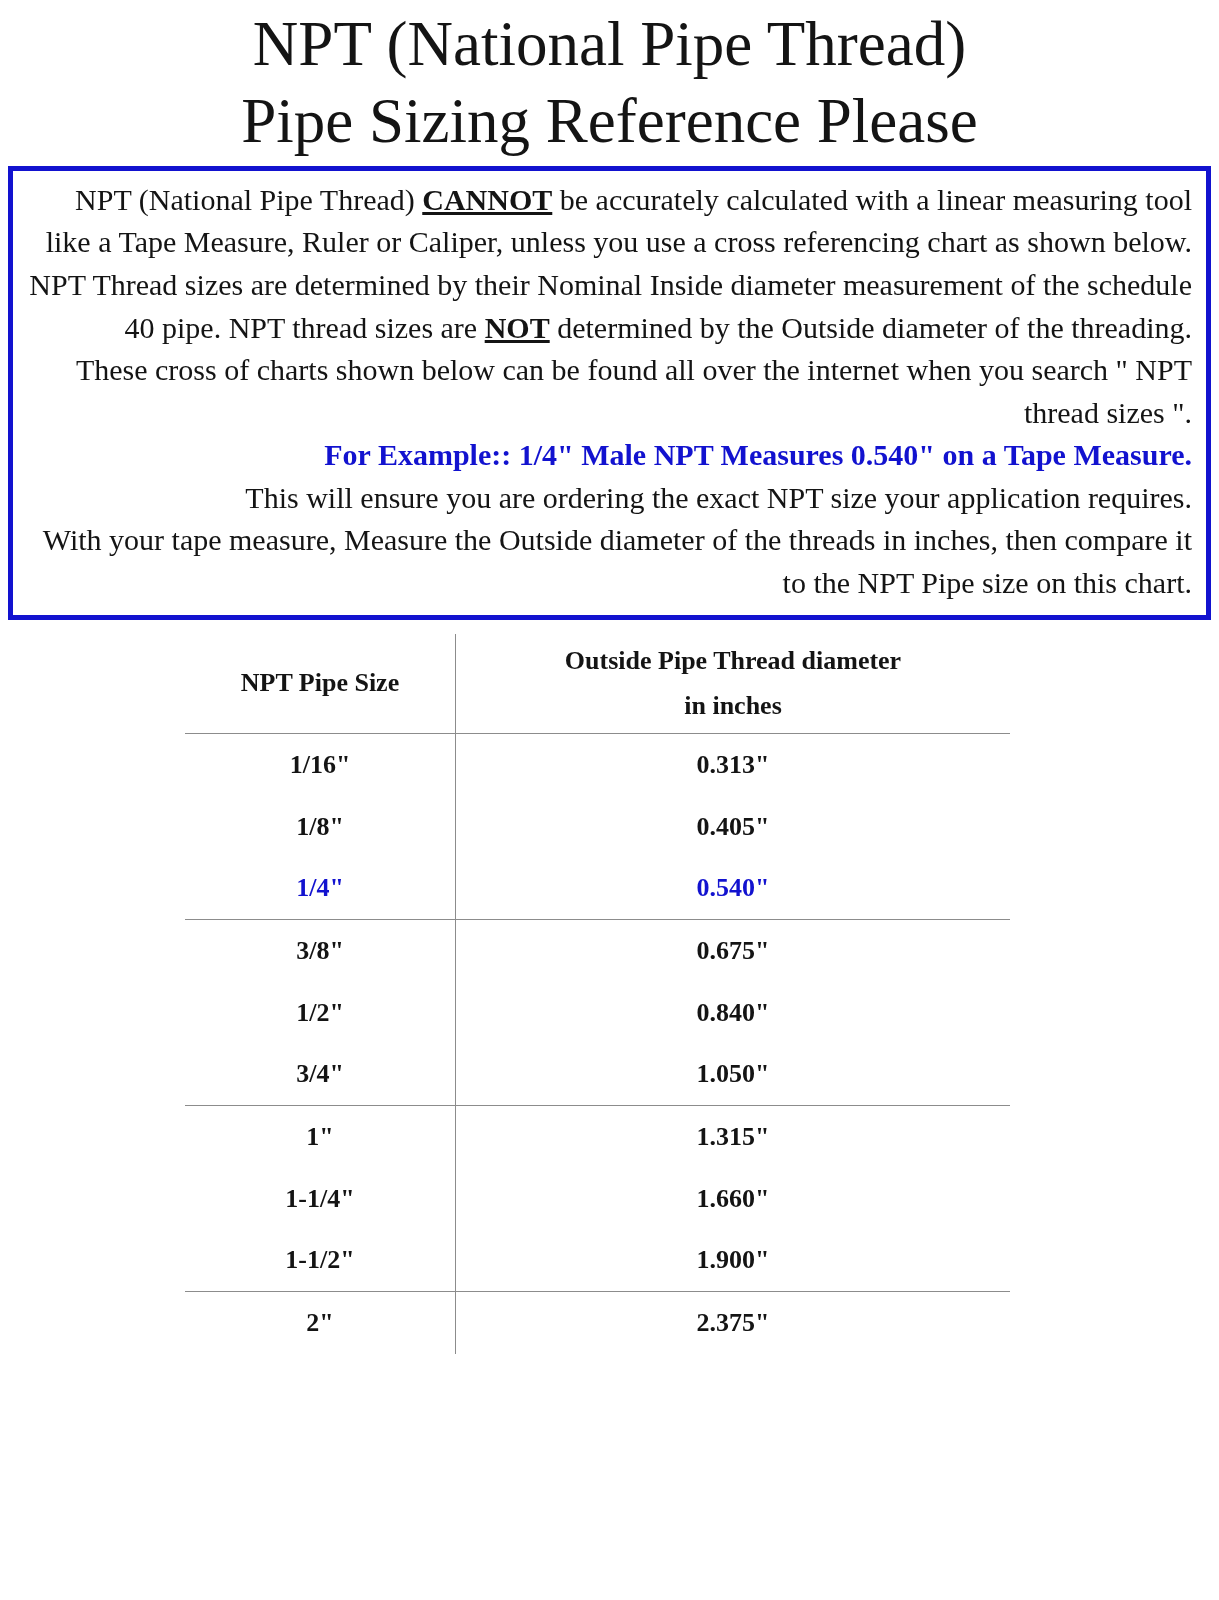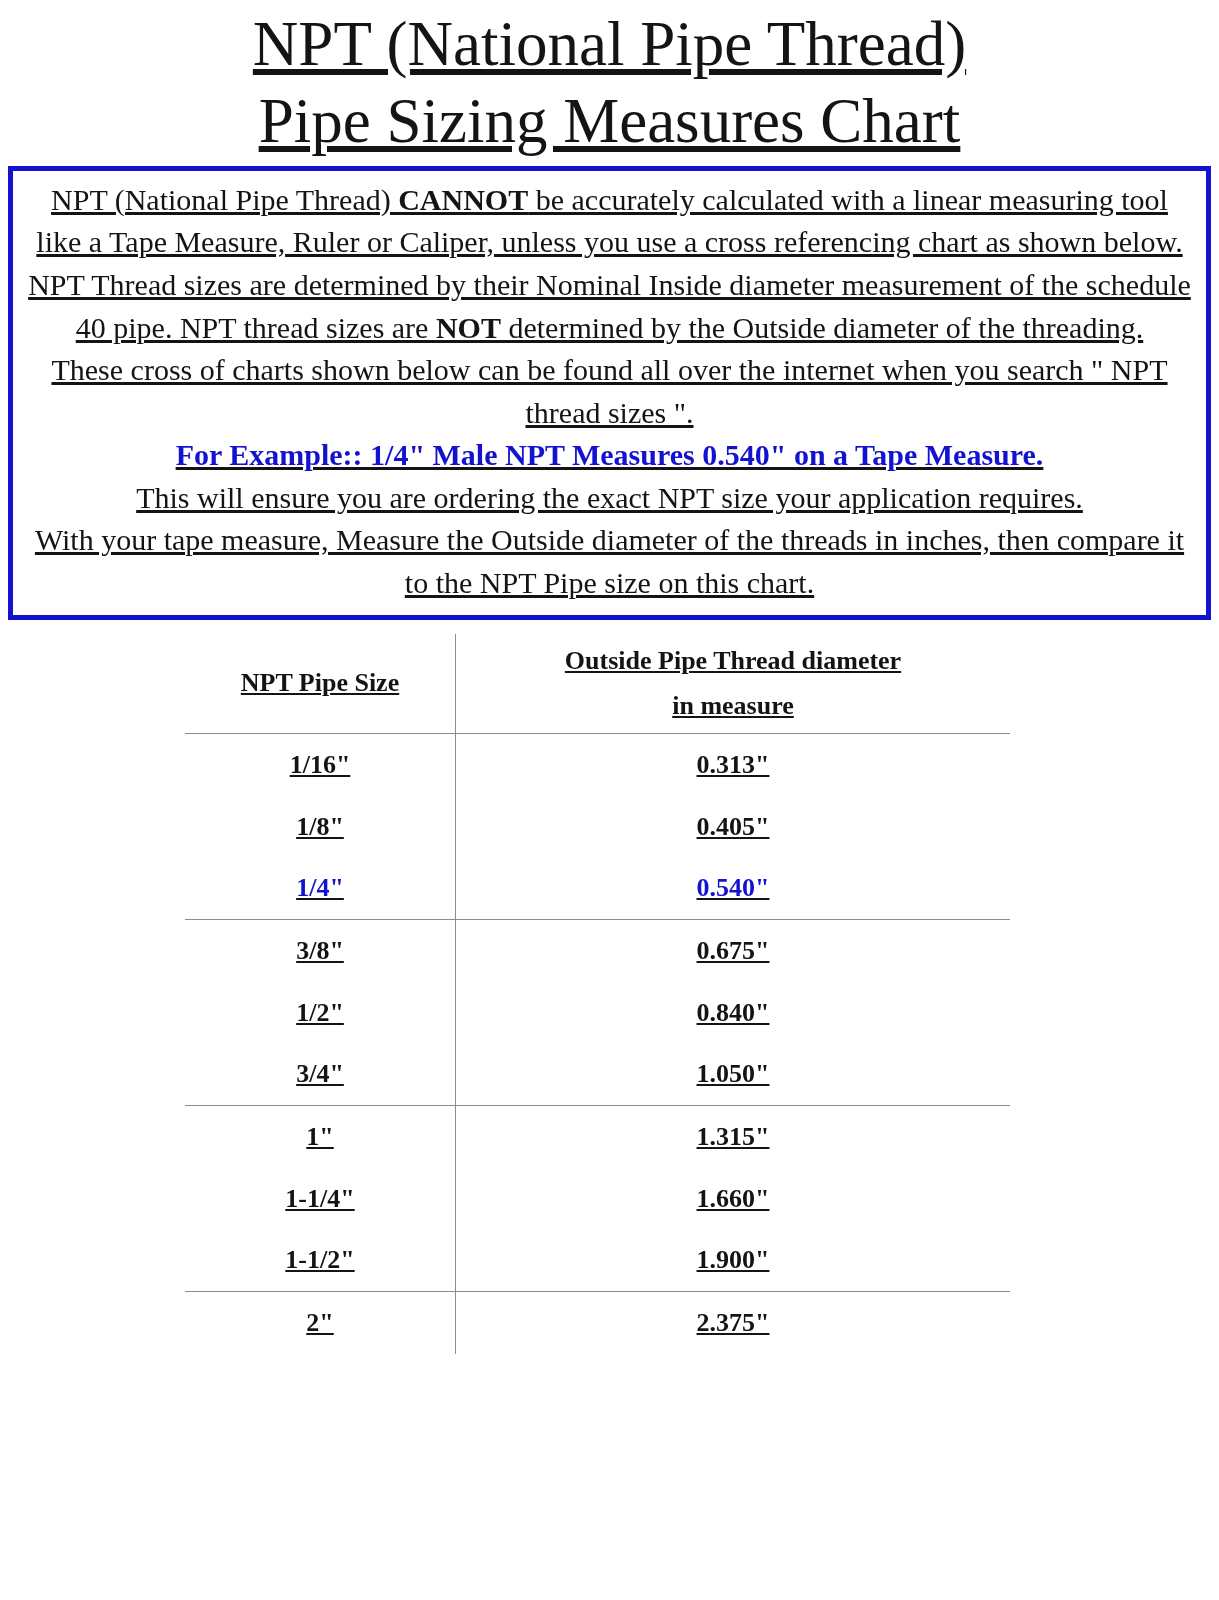--- a/index.html
+++ b/index.html
@@ -8,37 +8,37 @@
     --rule: #8c8c8c;
   }
   *{ margin:0; padding:0; box-sizing:border-box; }
   html,body{
     width:1219px; height:1600px;
     background:#ffffff;
     overflow:hidden;
     font-family:"Liberation Serif","DejaVu Serif",serif;
     color:var(--ink);
   }
-  .page{ width:1219px; height:1600px; position:relative;text-decoration:underline; }
+  .page{ width:1219px; height:1600px; position:relative; }
 
   
   .title{
     text-align:center;
     font-size:63px;
     line-height:1.22;
     font-weight:400;
     padding-top:6px;
   }
 
   
   .intro-box{
     margin:6px 8px 0 8px;
     border:5px solid var(--accent);
     padding:8px 14px 10px 14px;
-    text-align:center;
+    text-align:right;
     font-size:30px;
     line-height:1.42;
   }
   .intro-box p{ margin:0; }
   .bu{ font-weight:bold; text-decoration:underline; }
   .example{ color:var(--accent); font-weight:bold; }
 
   
   .ref-table{
     margin-left:185px;
@@ -74,38 +74,38 @@
   .sep{ border-bottom:1px solid var(--rule); }
   .highlight .c1, .highlight .c2{ color:var(--accent); }
 </style>
 </head>
 <body>
 
 <div class="page">
 
   <div class="title">
     <div>NPT (National Pipe Thread)</div>
-    <div>Pipe Sizing Measures Chart</div>
+    <div>Pipe Sizing Reference Please</div>
   </div>
 
   <div class="intro-box">
     <p><span>NPT (National Pipe Thread) </span><span class="bu">CANNOT</span><span> be accurately calculated with a linear measuring tool like a Tape Measure, Ruler or Caliper, unless you use a cross referencing chart as shown below. NPT Thread sizes are determined by their Nominal Inside diameter measurement of the schedule 40 pipe. NPT thread sizes are </span><span class="bu">NOT</span><span> determined by the Outside diameter of the threading.</span></p>
     <p>These cross of charts shown below can be found all over the internet when you search " NPT thread sizes ".</p>
     <p class="example">For Example::  1/4" Male NPT Measures 0.540" on a Tape Measure.</p>
     <p>This will ensure you are ordering the exact NPT size your application requires.</p>
     <p>With your tape measure, Measure the Outside diameter of the threads in inches, then compare it to the NPT Pipe size on this chart.</p>
   </div>
 
   <div class="ref-table">
 
     <div class="t-row t-header">
       <div class="c1">NPT Pipe Size</div>
       <div class="c2">
         <div>Outside Pipe Thread diameter</div>
-        <div>in measure</div>
+        <div>in inches</div>
       </div>
     </div>
 
     <div class="t-row body-row">
       <div class="c1">1/16"</div>
       <div class="c2">0.313"</div>
     </div>
     <div class="t-row body-row">
       <div class="c1">1/8"</div>
       <div class="c2">0.405"</div>

